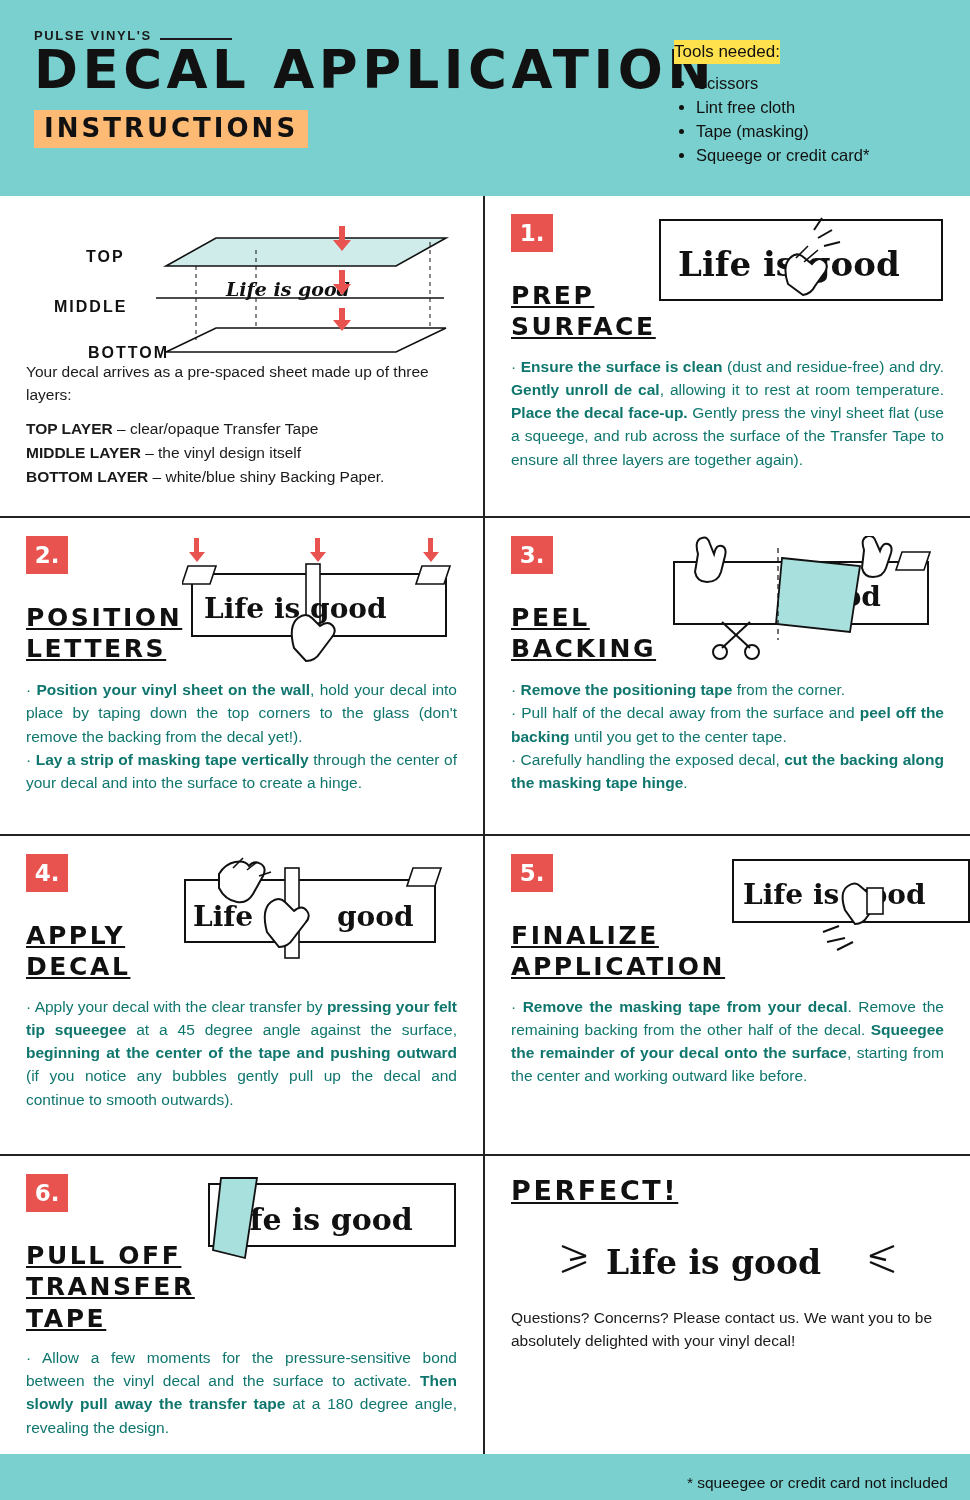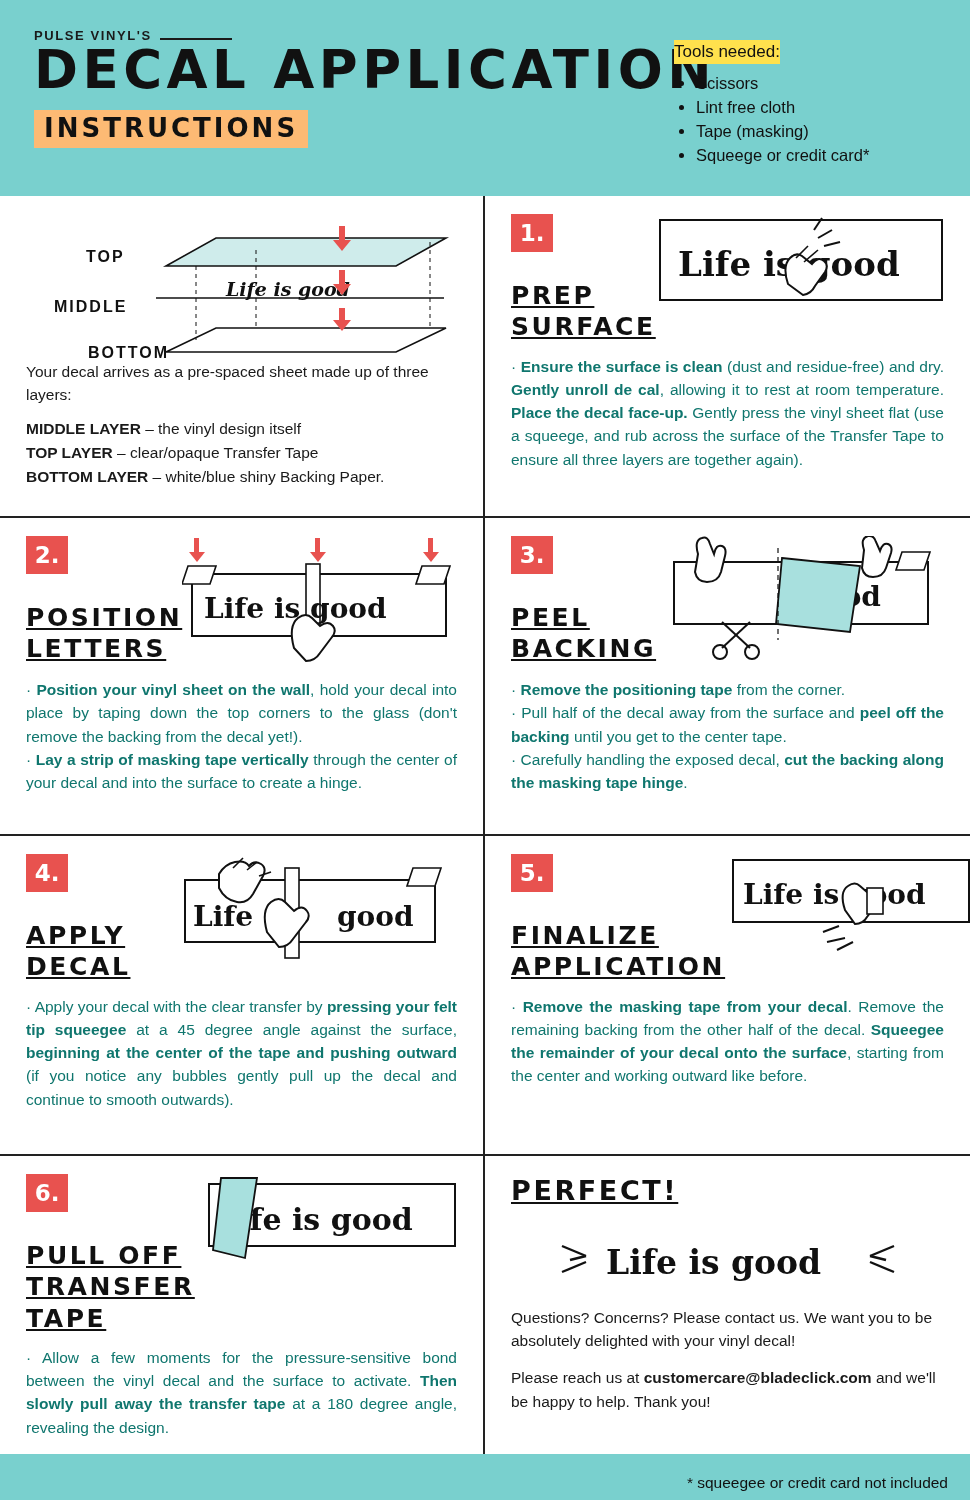--- a/index.html
+++ b/index.html
@@ -262,22 +262,22 @@
               <rect x="313" y="50" width="6" height="14"></rect>
                 <polygon points="307,64 325,64 316,75"></polygon>
               <rect x="313" y="88" width="6" height="12"></rect>
                 <polygon points="307,100 325,100 316,111"></polygon>
             </g>
           </svg>
         </div>
         <div class="intro-text">
           <p>Your decal arrives as a pre-spaced sheet made up of three layers:</p>
           <div class="layer-list">
+            <div><span class="b">TOP LAYER</span><span> – clear/opaque Transfer Tape</span></div>
             <div><span class="b">MIDDLE LAYER</span><span> – the vinyl design itself</span></div>
-            <div><span class="b">TOP LAYER</span><span> – clear/opaque Transfer Tape</span></div>
             <div><span class="b">BOTTOM LAYER</span><span> – white/blue shiny Backing Paper.</span></div>
           </div>
         </div>
       </div>
 
       <div class="cell">
         <div class="head-row">
           <div class="head-left">
             <div class="step-num">1.</div>
             <div class="step-title">
@@ -485,21 +485,20 @@
             <text class="script-text" x="78" y="44" font-size="33" fill="#111">Life is good</text>
             <g stroke="#111" stroke-width="2.4" fill="none">
               <path d="M366 16 l-24 10"></path>
                 <path d="M366 42 l-24 -10"></path>
                 <path d="M342 26 l16 4"></path>
             </g>
           </svg>
         </div>
         <div class="contact-text">
           <p>Questions? Concerns? Please contact us. We want you to be absolutely delighted with your vinyl decal!</p>
-          <p><span>Please reach us at </span><span class="b">customercare@bladeclick.com</span><span> and we'll be happy to help. Thank you!</span></p>
         </div>
       </div>
     </div>
 
   </div>
 
   <div class="footer">
     <span>* squeegee or credit card not included</span>
   </div>
 

